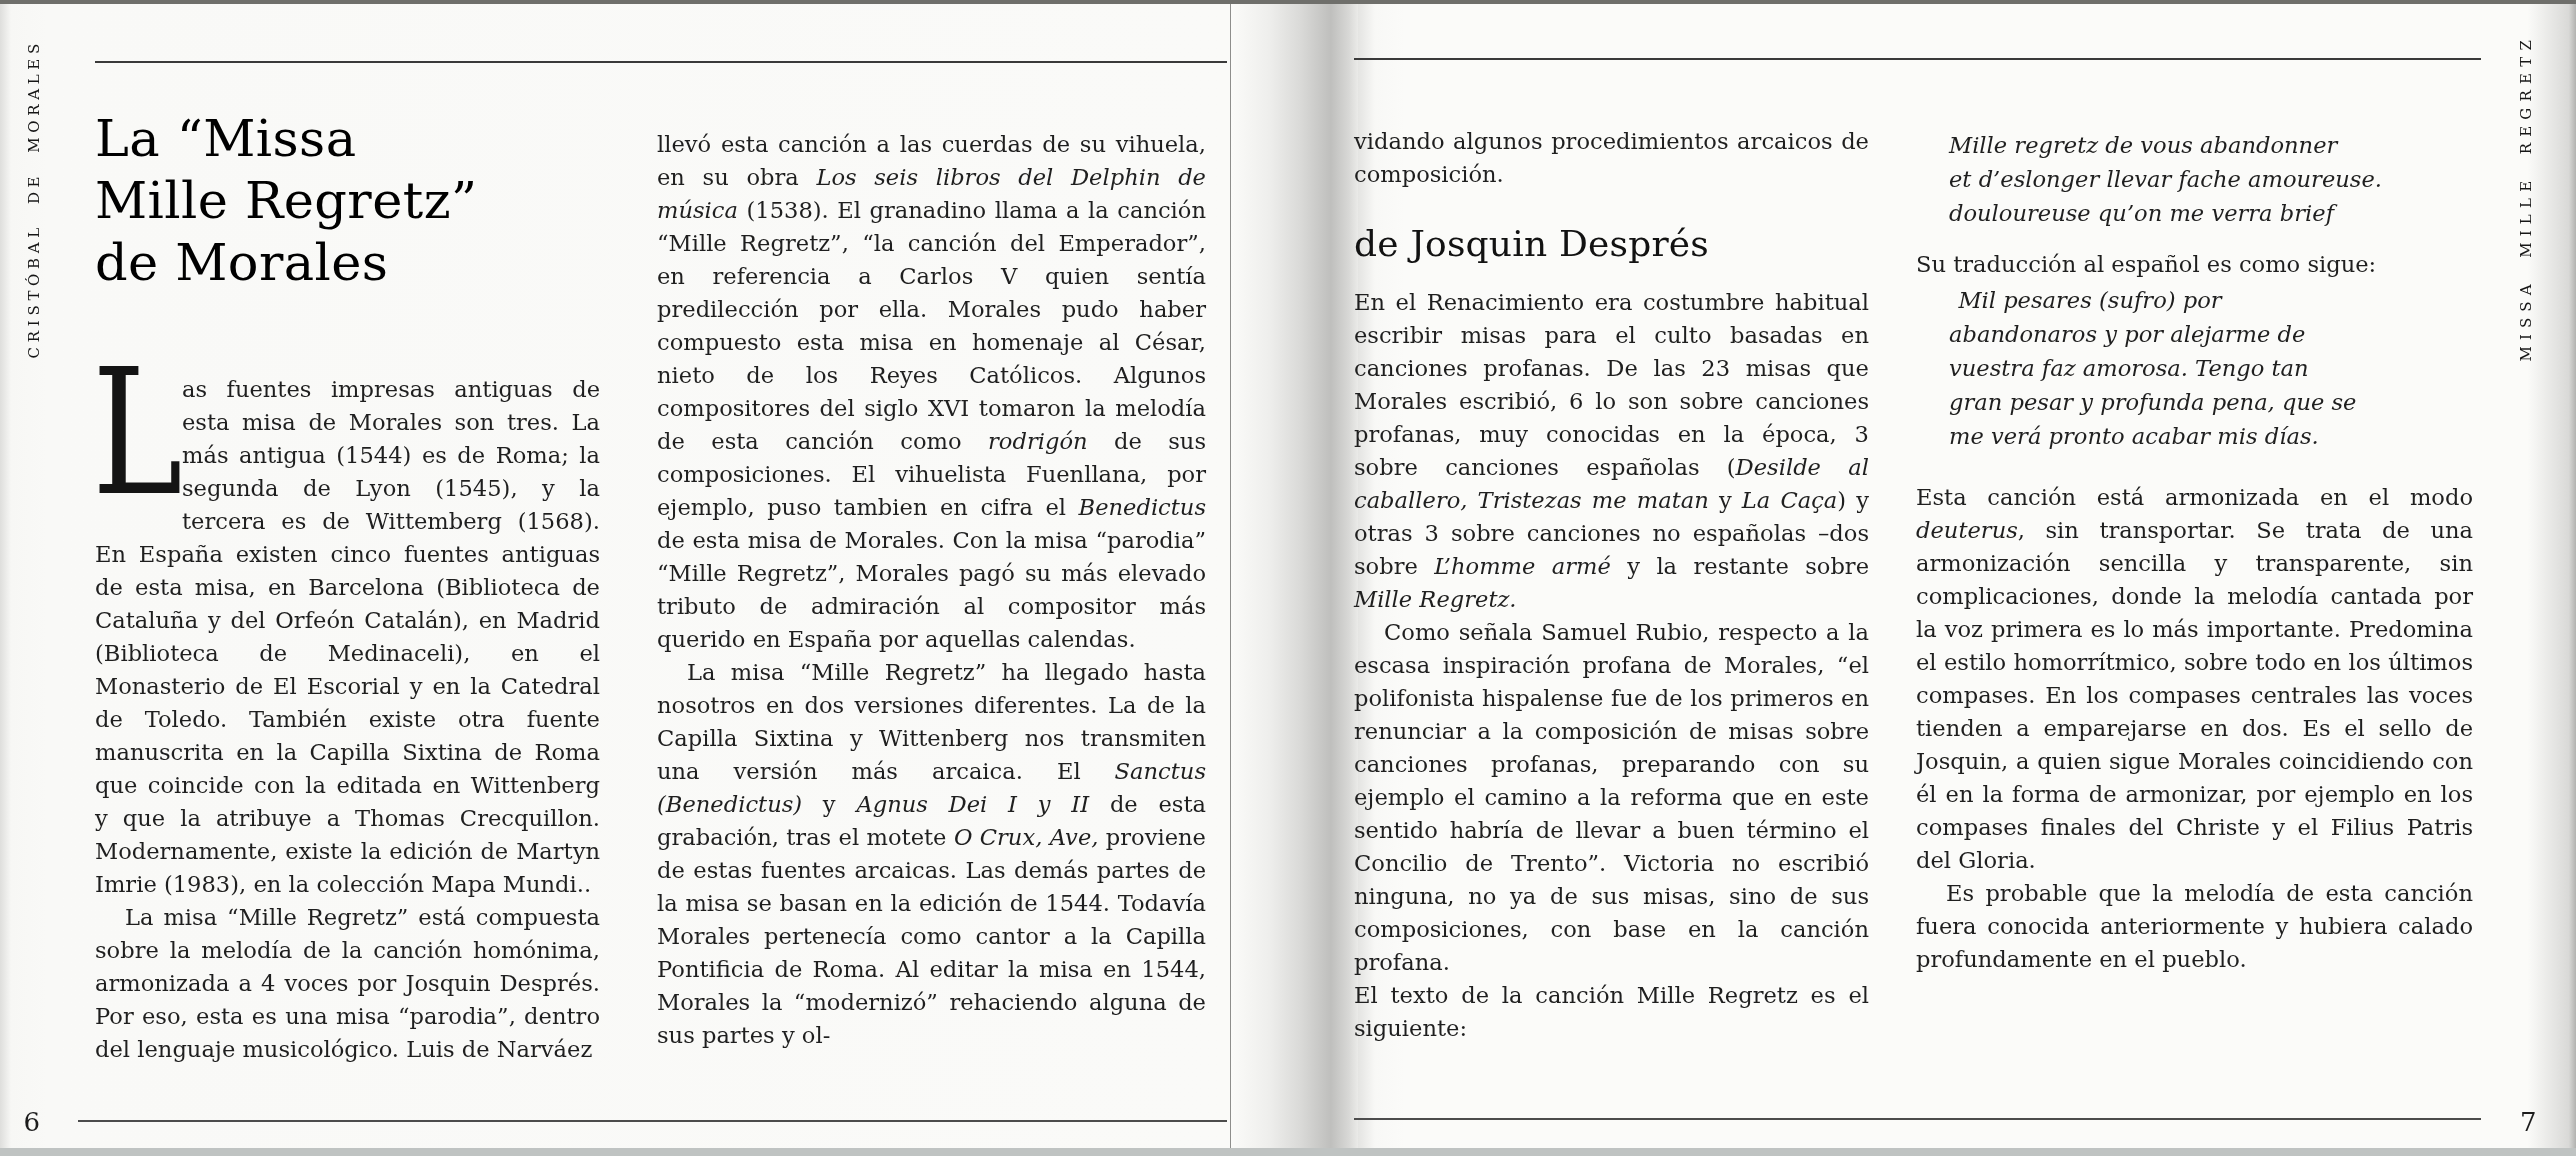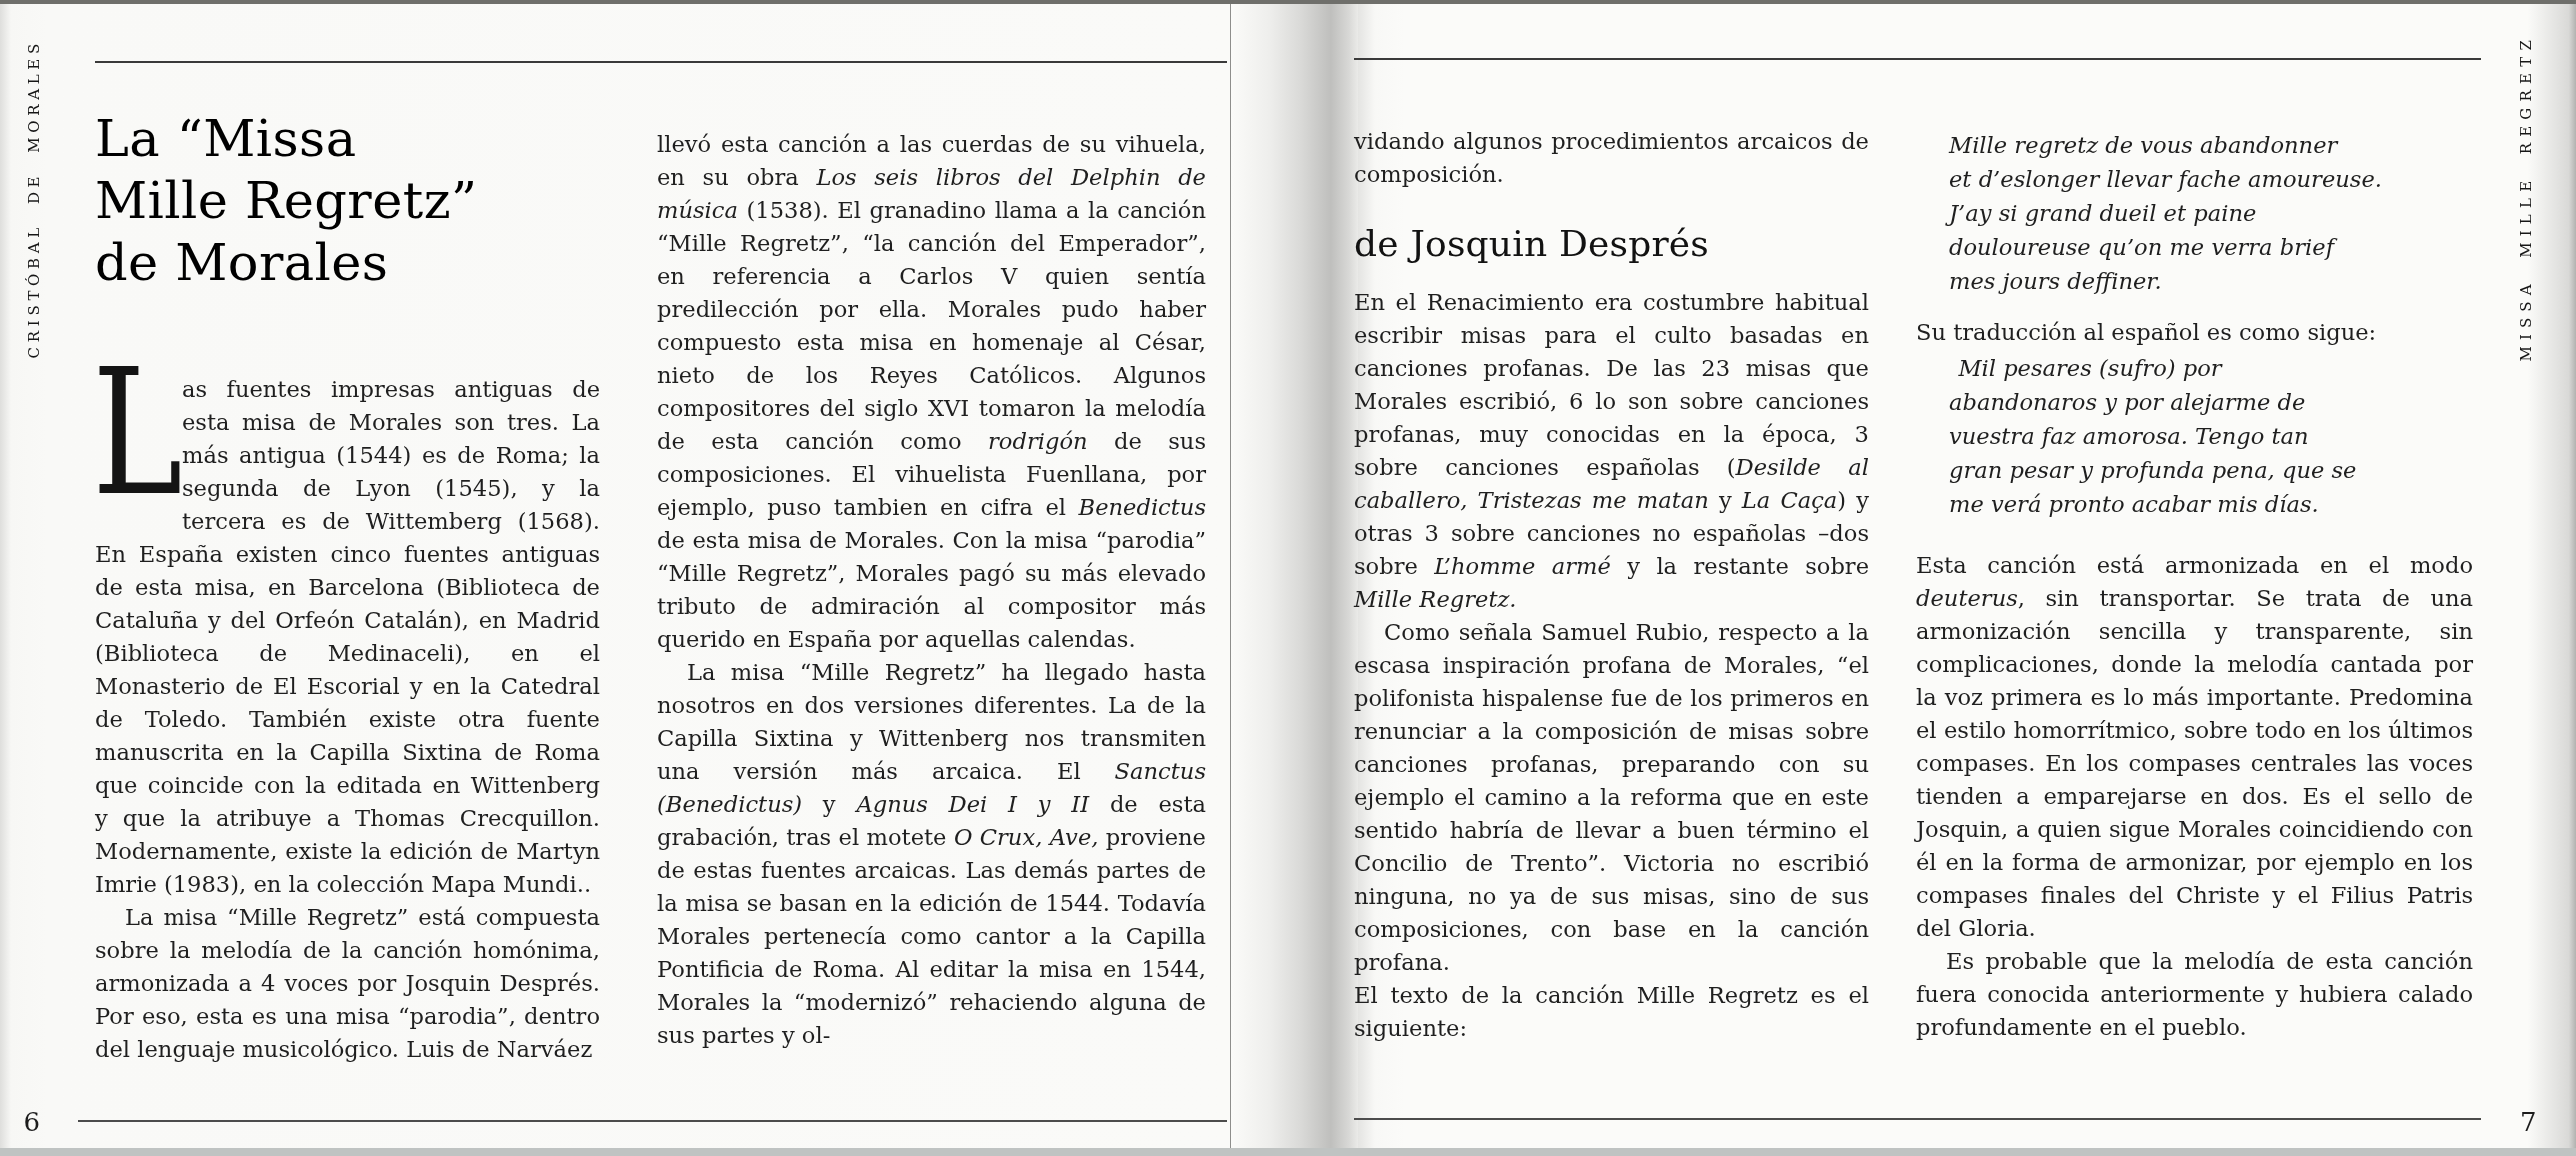--- a/index.html
+++ b/index.html
@@ -98,23 +98,21 @@
   </div>
   <p class="para"><span>En el Renacimiento era costumbre habitual escribir misas para el culto basadas en canciones profanas. De las 23 misas que Morales escribió, 6 lo son sobre canciones profanas, muy conocidas en la época, 3 sobre canciones españolas (</span><span class="it">Desilde al caballero, Tristezas me matan</span><span> y </span><span class="it">La Caça</span><span>) y otras 3 sobre canciones no españolas –dos sobre </span><span class="it">L’homme armé</span><span> y la restante sobre </span><span class="it">Mille Regretz.</span></p>
   <p class="para indent"><span>Como señala Samuel Rubio, respecto a la escasa inspiración profana de Morales, “el polifonista hispalense fue de los primeros en renunciar a la composición de misas sobre canciones profanas, preparando con su ejemplo el camino a la reforma que en este sentido habría de llevar a buen término el Concilio de Trento”. Victoria no escribió ninguna, no ya de sus misas, sino de sus composiciones, con base en la canción profana.</span></p>
   <p class="para"><span>El texto de la canción Mille Regretz es el siguiente:</span></p>
 </div>
 
 <div class="col" style="left:1916px;top:115px;width:557px;">
   <div class="poem">
     <div class="poem-line">Mille regretz de vous abandonner</div>
     <div class="poem-line">et d’eslonger llevar fache amoureuse.</div>
-    <div class="poem-line">J’ay si grand dueil et paine</div>
     <div class="poem-line">douloureuse qu’on me verra brief</div>
-    <div class="poem-line">mes jours deffiner.</div>
   </div>
   <div class="intro-line">Su traducción al español es como sigue:</div>
   <div class="poem-es">
     <div class="poem-line">Mil pesares (sufro) por</div>
     <div class="poem-line">abandonaros y por alejarme de</div>
     <div class="poem-line">vuestra faz amorosa. Tengo tan</div>
     <div class="poem-line">gran pesar y profunda pena, que se</div>
     <div class="poem-line">me verá pronto acabar mis días.</div>
   </div>
   <p class="para body-after"><span>Esta canción está armonizada en el modo </span><span class="it">deuterus</span><span>, sin transportar. Se trata de una armonización sencilla y transparente, sin complicaciones, donde la melodía cantada por la voz primera es lo más importante. Predomina el estilo homorrítmico, sobre todo en los últimos compases. En los compases centrales las voces tienden a emparejarse en dos. Es el sello de Josquin, a quien sigue Morales coincidiendo con él en la forma de armonizar, por ejemplo en los compases finales del Christe y el Filius Patris del Gloria.</span></p>

